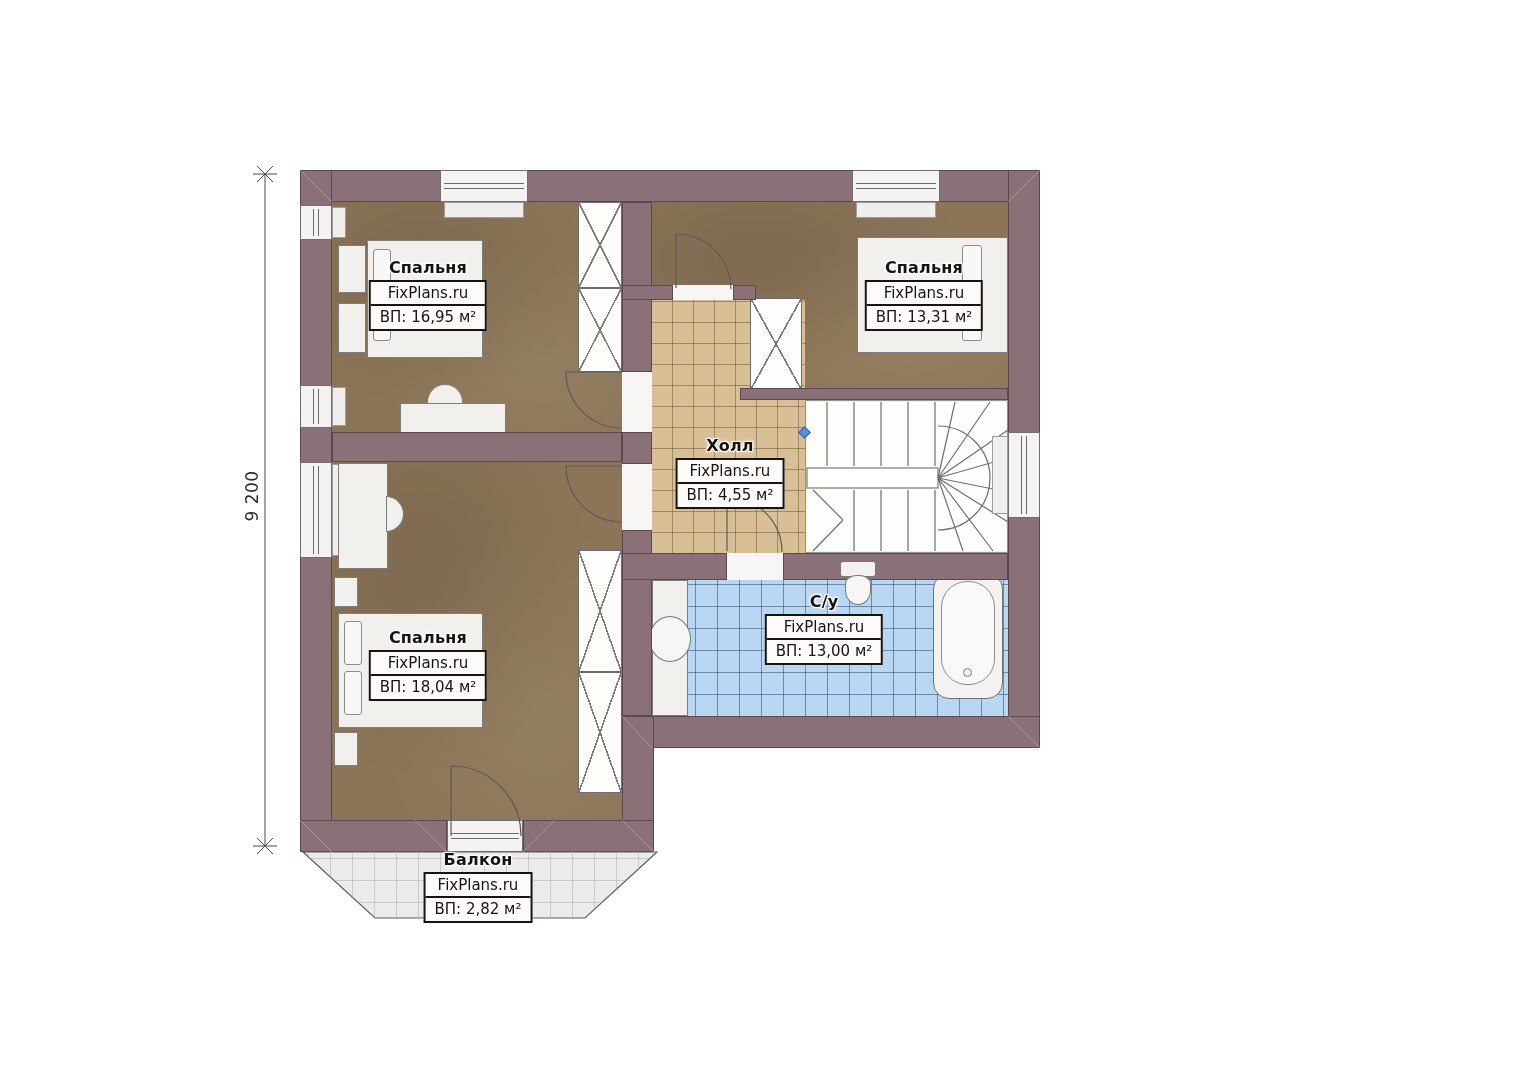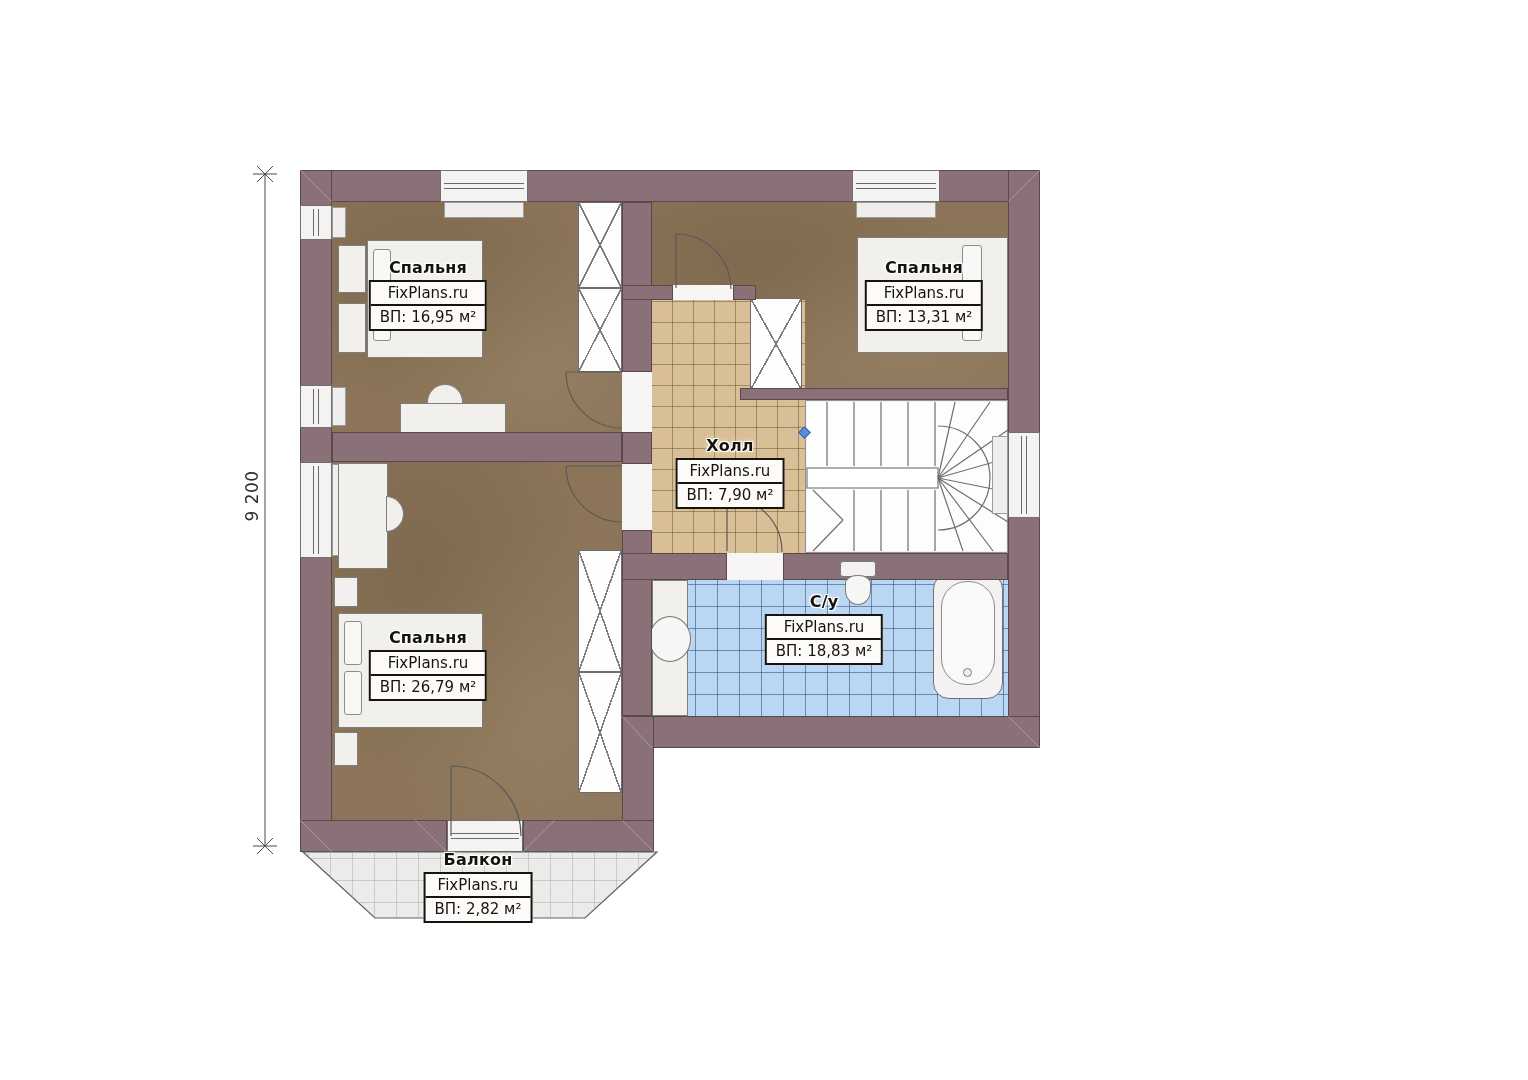--- a/index.html
+++ b/index.html
@@ -194,37 +194,37 @@
     <div class="rbox">
       <div class="rrow brand">FixPlans.ru</div>
       <div class="rrow">ВП: 13,31 м²</div>
     </div>
   </div>
 
   <div class="roomlabel" style="left:730px;top:436px;">
     <div class="rname">Холл</div>
     <div class="rbox">
       <div class="rrow brand">FixPlans.ru</div>
-      <div class="rrow">ВП: 7,90 м²</div>
+      <div class="rrow">ВП: 4,55 м²</div>
     </div>
   </div>
 
   <div class="roomlabel" style="left:824px;top:592px;">
     <div class="rname">С/у</div>
     <div class="rbox">
       <div class="rrow brand">FixPlans.ru</div>
-      <div class="rrow">ВП: 18,83 м²</div>
+      <div class="rrow">ВП: 13,00 м²</div>
     </div>
   </div>
 
   <div class="roomlabel" style="left:428px;top:628px;">
     <div class="rname">Спальня</div>
     <div class="rbox">
       <div class="rrow brand">FixPlans.ru</div>
-      <div class="rrow">ВП: 26,79 м²</div>
+      <div class="rrow">ВП: 18,04 м²</div>
     </div>
   </div>
 
   <div class="roomlabel" style="left:478px;top:850px;">
     <div class="rname">Балкон</div>
     <div class="rbox">
       <div class="rrow brand">FixPlans.ru</div>
       <div class="rrow">ВП: 2,82 м²</div>
     </div>
   </div>

